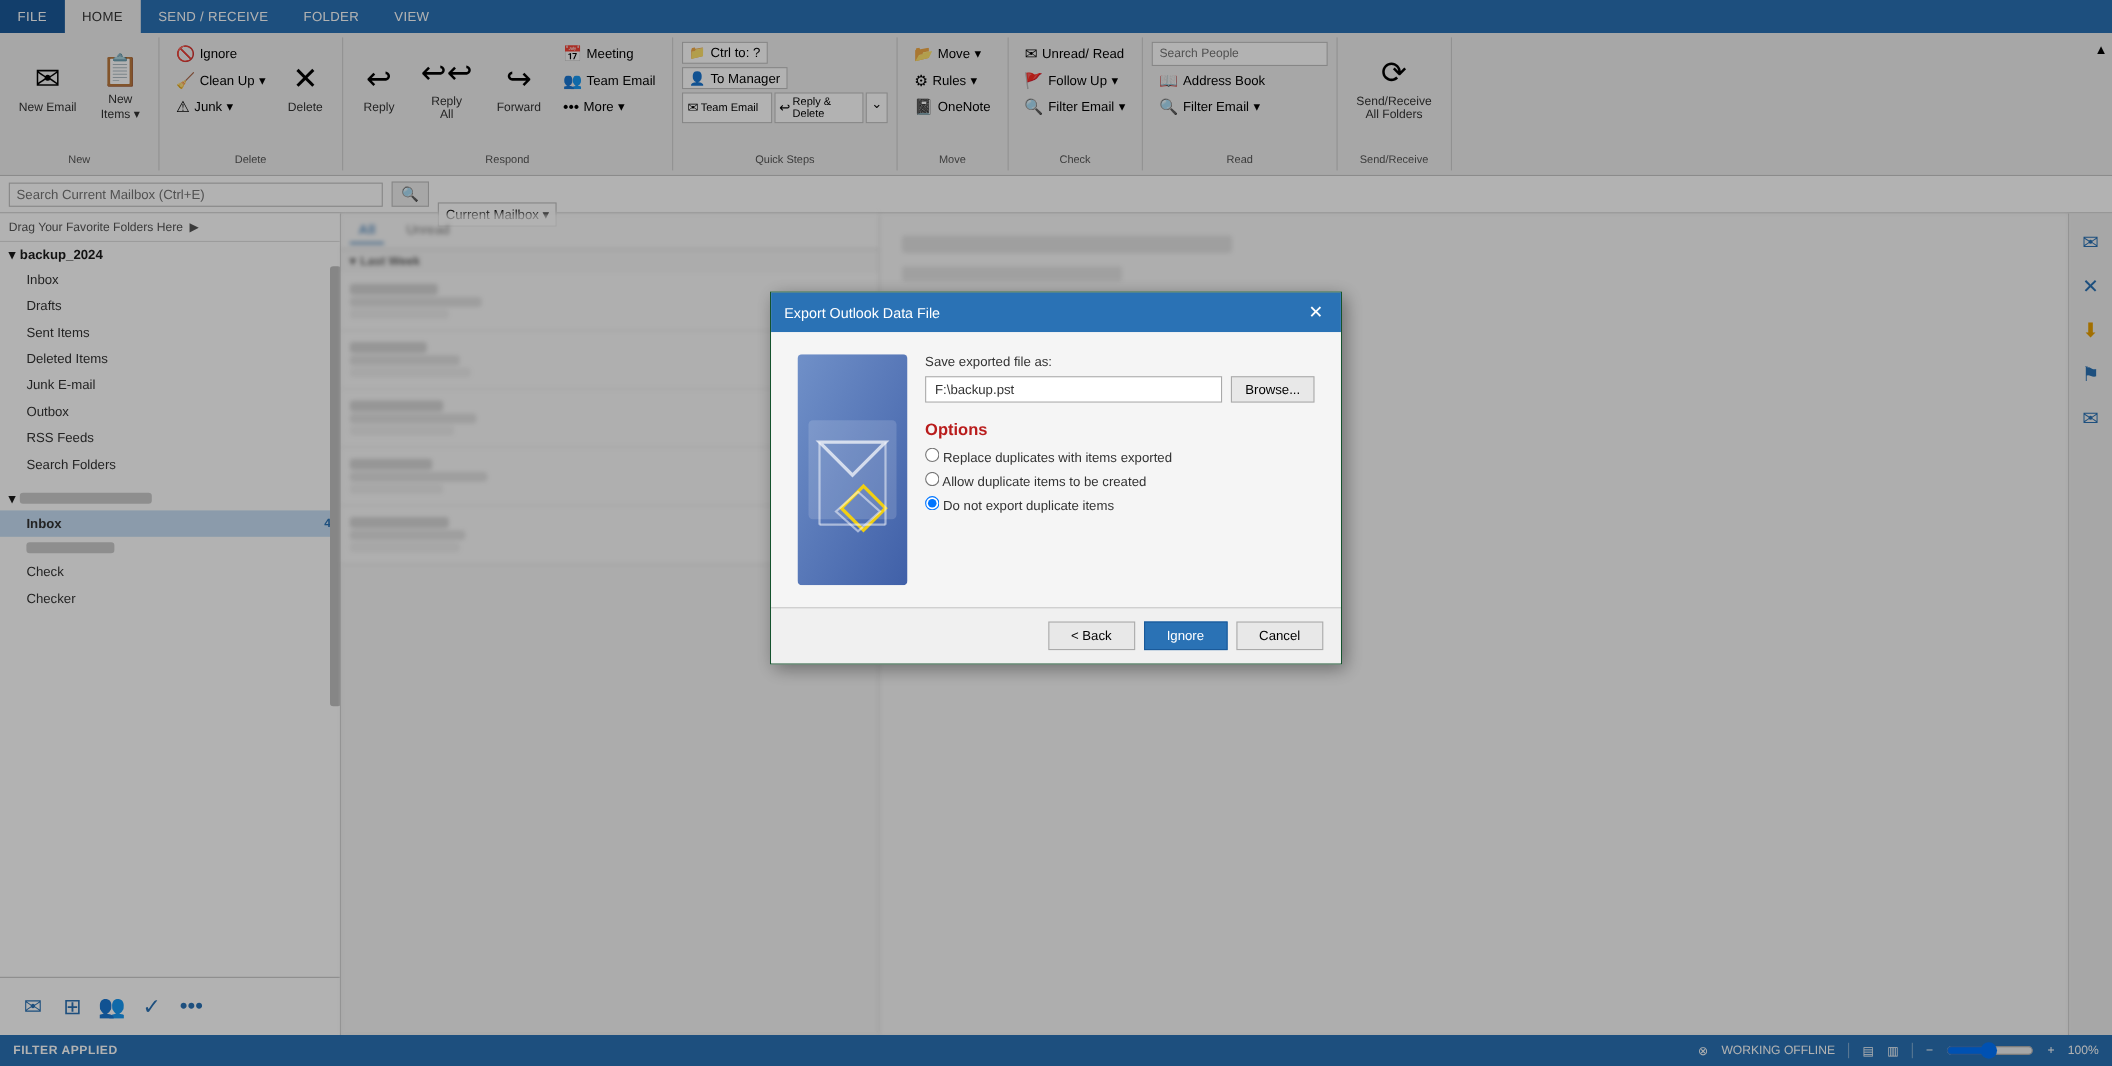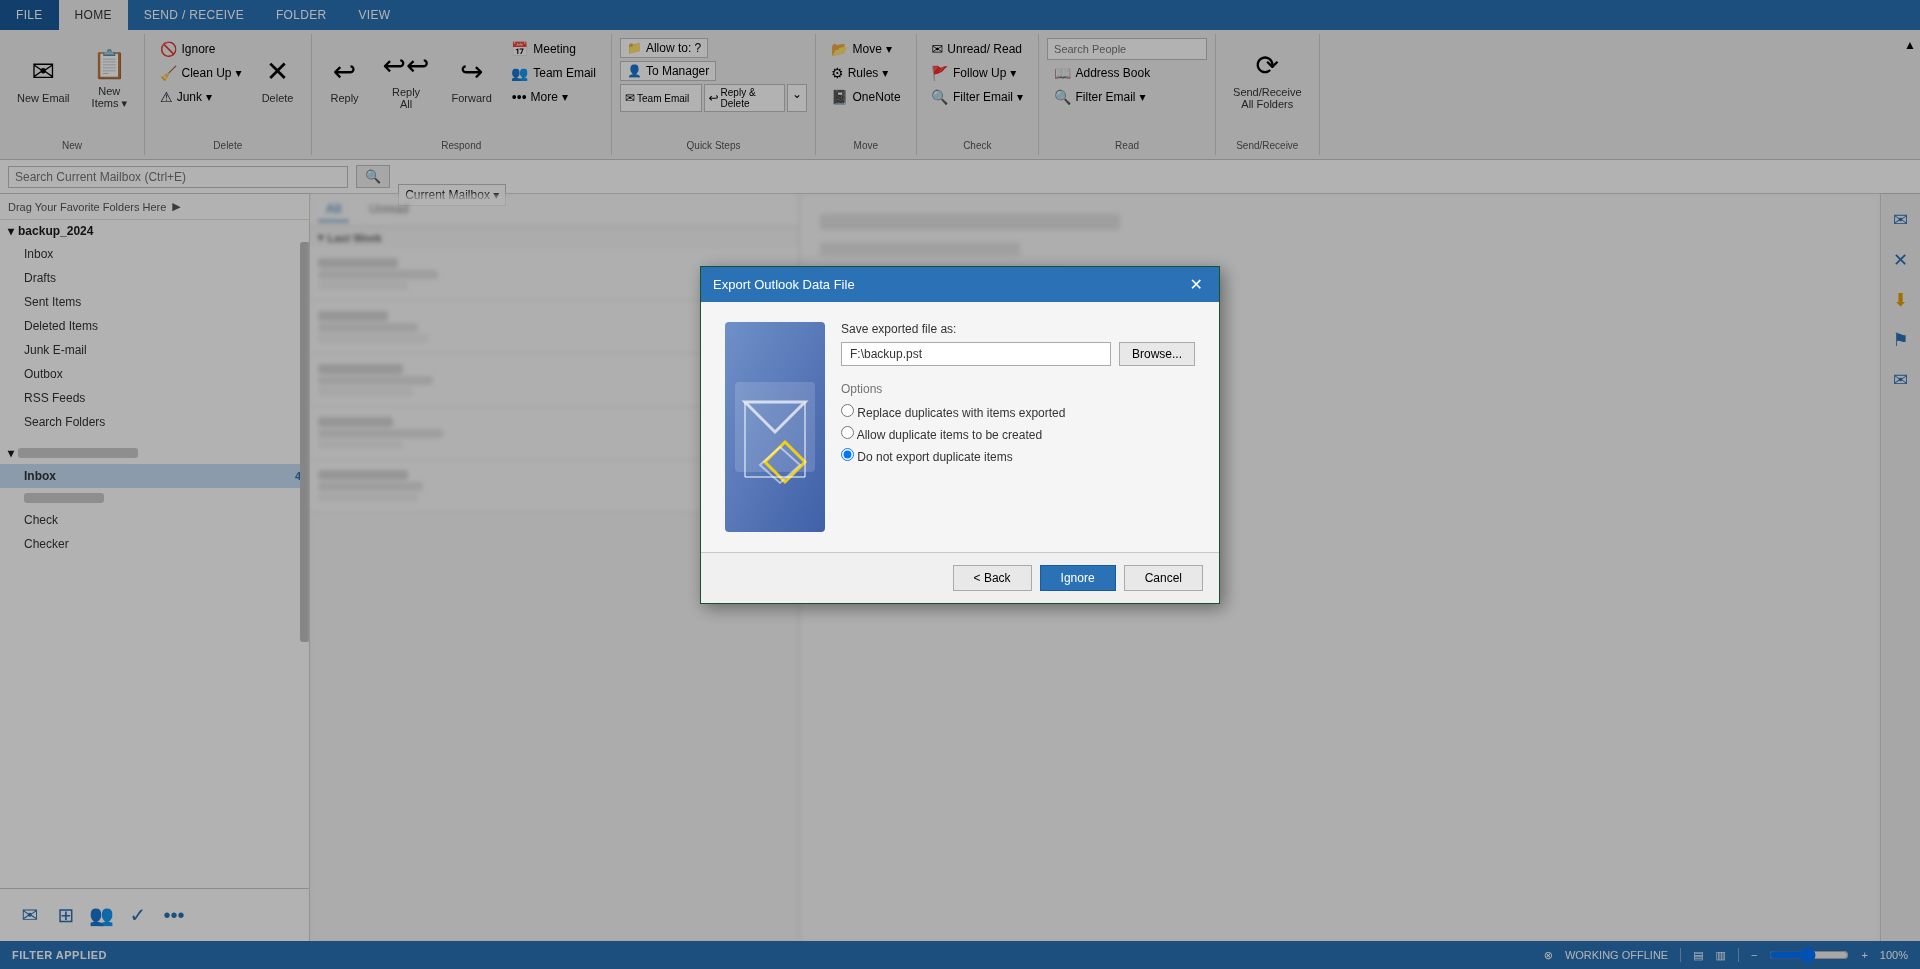--- a/index.html
+++ b/index.html
@@ -355,23 +355,23 @@
     }
     .browse-btn {
       padding: 4px 12px;
       background: #e8e8e8;
       border: 1px solid #aaa;
       cursor: pointer;
       font-size: 12px;
     }
     .options-section { margin-bottom: 16px; }
     .options-title {
-      font-size: 12px;
-      font-weight: normal;
-      color: #737373;
+      font-size: 15px;
+      font-weight: bold;
+      color: #b91c1c;
       margin-bottom: 8px;
     }
     .radio-option {
       display: flex;
       align-items: center;
       gap: 6px;
       margin-bottom: 8px;
       font-size: 12px;
       color: #333;
       cursor: pointer;
@@ -515,21 +515,21 @@
         </div>
       </div>
     </div>
     <div class="ribbon-group-label">Respond</div>
   </div>
 
   <div class="ribbon-group" style="min-width:180px;">
     <div class="ribbon-group-content" style="flex-direction:column;gap:3px;width:100%;">
       <div style="display:flex;align-items:center;border:1px solid #c0c0c0;background:white;padding:2px 6px;cursor:pointer;gap:4px;">
         <span>📁</span>
-        <span>Allow to: ?</span>
+        <span>Ctrl to: ?</span>
       </div>
       <div style="display:flex;align-items:center;border:1px solid #c0c0c0;background:white;padding:2px 6px;cursor:pointer;gap:4px;">
         <span>👤</span>
         <span>To Manager</span>
       </div>
       <div style="display:flex;gap:2px;">
         <div style="display:flex;align-items:center;border:1px solid #c0c0c0;background:white;padding:2px 4px;cursor:pointer;gap:2px;flex:1;">
           <span>✉</span>
           <span style="font-size:10px;">Team Email</span>
         </div>

